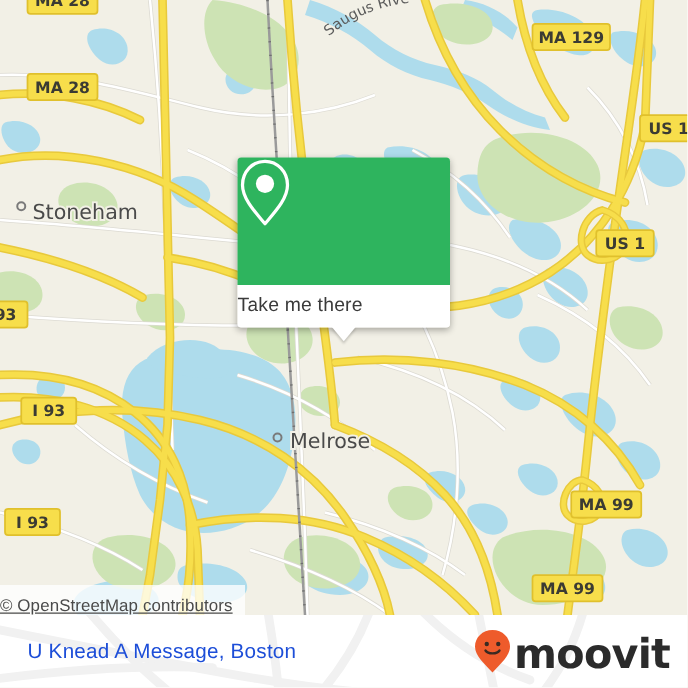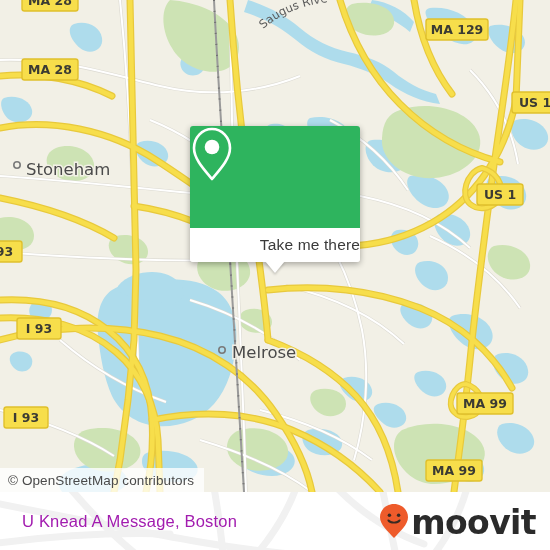--- a/index.html
+++ b/index.html
@@ -10,43 +10,44 @@
   }
   #app{position:relative;width:550px;height:550px;overflow:hidden;background:#fff;}
 
   
   #map{position:absolute;left:0;top:0;width:550px;height:492px;overflow:hidden;background:#F2F0E6;}
   #map svg{position:absolute;left:0;top:0;}
 
   
   #attrib{
     position:absolute;left:0;top:468px;height:24px;
-    display:flex;align-items:center;
+    display:flex;align-items:flex-end;
     background:rgba(255,255,255,.78);
-    padding:0 10px 0 8px;
+    padding:0 10px 0 0;
     font-size:13.5px;color:#4a4a4a;letter-spacing:.1px;
     white-space:nowrap;
+    text-decoration:underline;
   }
 
   
   #callout{position:absolute;left:190px;top:126px;width:170px;}
   .callout-shadow{
     position:absolute;left:0;top:0;width:170px;height:136px;
     border-radius:3px;
     box-shadow:0 2px 6px rgba(0,0,0,.33);
   }
   .callout-top{
     position:relative;width:170px;height:102px;
     background:#2EB45E;border-radius:3px 3px 0 0;
     display:flex;align-items:center;justify-content:center;
   }
   .callout-bottom{
     position:relative;width:170px;height:34px;
     background:#ffffff;border-radius:0 0 3px 3px;
-    display:flex;align-items:center;justify-content:flex-end;
+    display:flex;align-items:center;justify-content:flex-start;
   }
   .callout-label{
     font-size:15.5px;color:#3a3a3a;letter-spacing:.15px;
   }
   .callout-tail{
     position:absolute;left:75px;top:135px;width:0;height:0;
     border-left:10px solid transparent;
     border-right:10px solid transparent;
     border-top:12px solid #ffffff;
     filter:drop-shadow(0 2px 1px rgba(0,0,0,.18));
@@ -54,21 +55,21 @@
 
   
   #footer{
     position:absolute;left:0;top:492px;width:550px;height:58px;
     background:#ffffff;overflow:hidden;
   }
   #footer svg.pattern{position:absolute;left:0;top:-6px;}
   #footer-title{
     position:absolute;left:22px;top:0;height:58px;
     display:flex;align-items:center;
-    font-size:16.5px;color:#a21caf;letter-spacing:.2px;
+    font-size:16.5px;color:#1d4ed8;letter-spacing:.2px;
     white-space:nowrap;
   }
   #brand{
     position:absolute;right:14px;top:0;height:58px;
     display:flex;align-items:center;gap:2px;
   }
   #brand-word{
     font-size:33px;color:#2b2b2b;letter-spacing:-.6px;
     font-family:"DejaVu Sans", sans-serif;font-weight:700;
     line-height:1;position:relative;top:1px;

